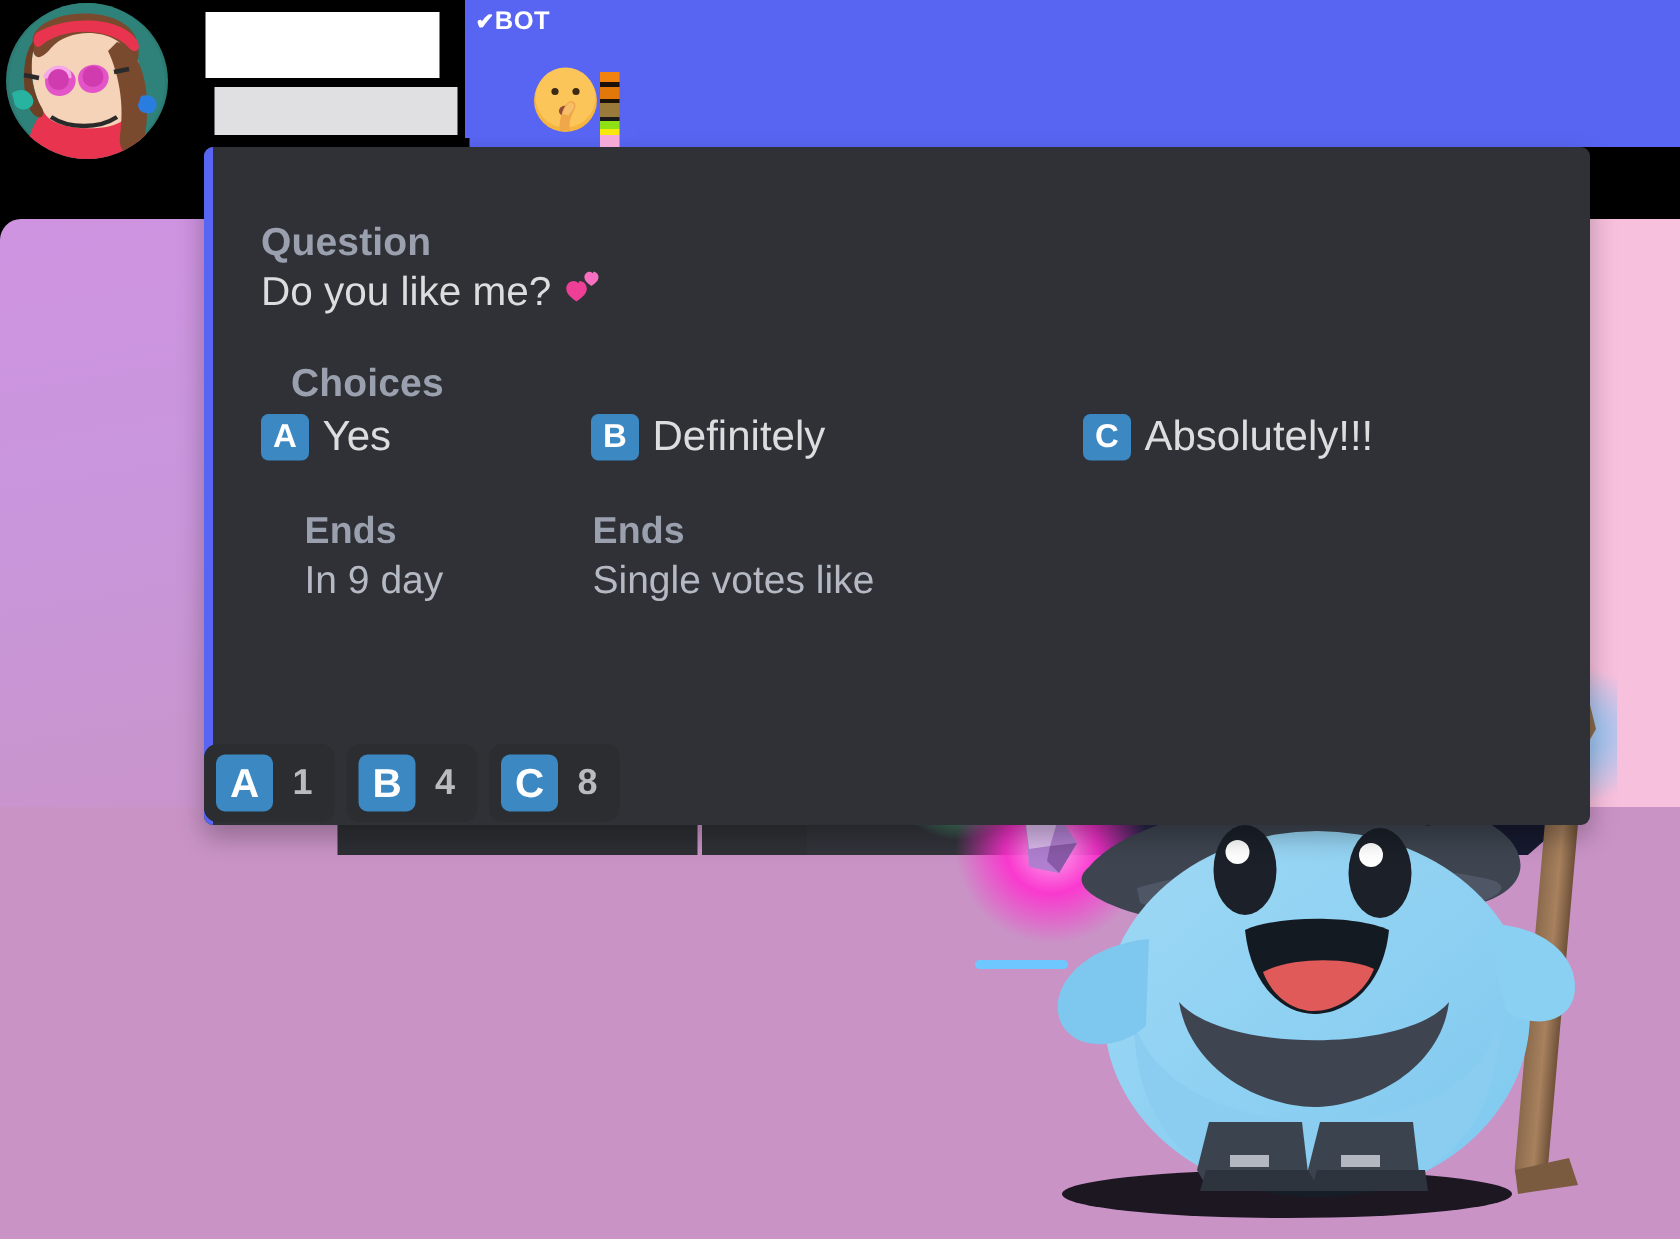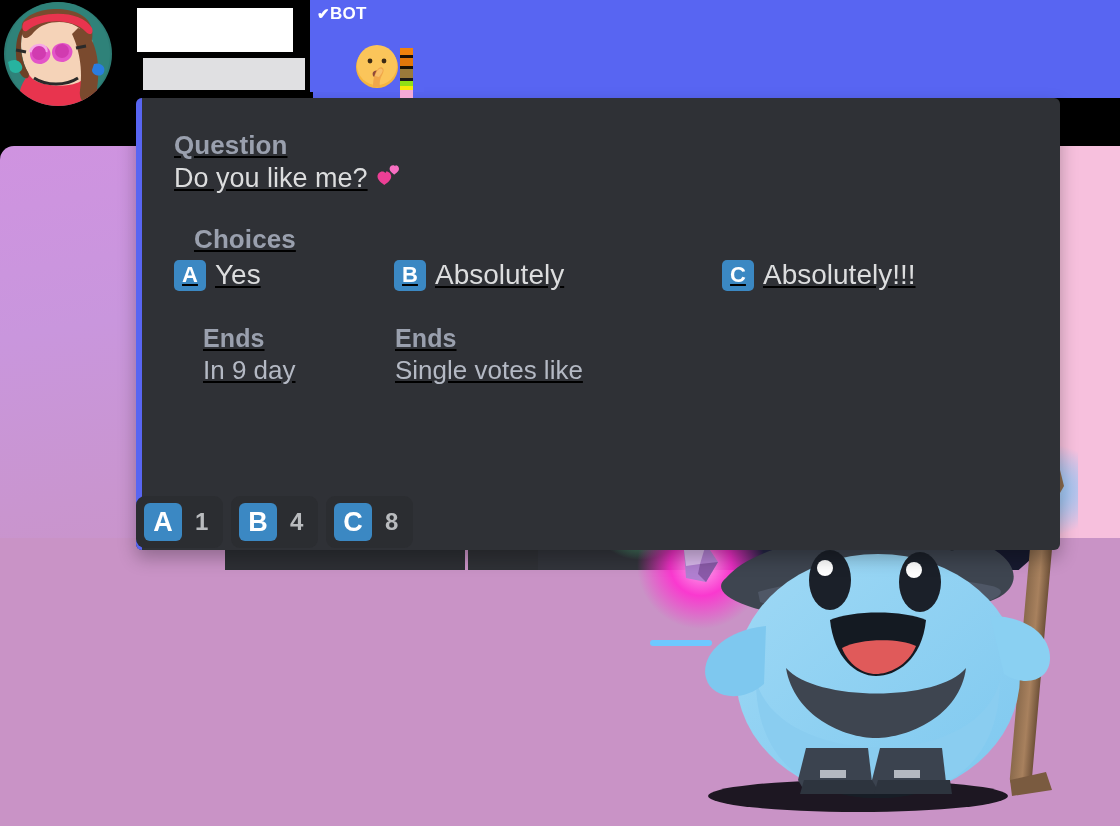--- a/index.html
+++ b/index.html
@@ -132,21 +132,21 @@
   }
   .embed-accent {
     position: absolute;
     left: 0; top: 0; width: 6px; height: 100%;
     background: #5865f2;
     border-top-left-radius: 6px;
     border-bottom-left-radius: 6px;
   }
   .embed-body {
     position: absolute;
-    left: 38px; top: 32px; right: 24px; text-decoration: underline;
+    left: 38px; top: 48px; right: 24px;
   }
 
   .field-name {
     color: #9aa0ae;
     font-weight: bold;
     font-size: 26px;
     line-height: 1.22;
     letter-spacing: .1px;
   }
   .field-value {
@@ -450,21 +450,21 @@
 
       <div>
         <div class="field-name field-choices-name">Choices</div>
         <div class="choices-row">
           <div class="choice choice-1">
             <span class="regional">A</span>
             <span>Yes</span>
           </div>
           <div class="choice choice-2">
             <span class="regional">B</span>
-            <span>Absolutely</span>
+            <span>Definitely</span>
           </div>
           <div class="choice choice-3">
             <span class="regional">C</span>
             <span>Absolutely!!!</span>
           </div>
         </div>
       </div>
 
       <div class="meta-row">
         <div class="meta-col meta-col-1">

